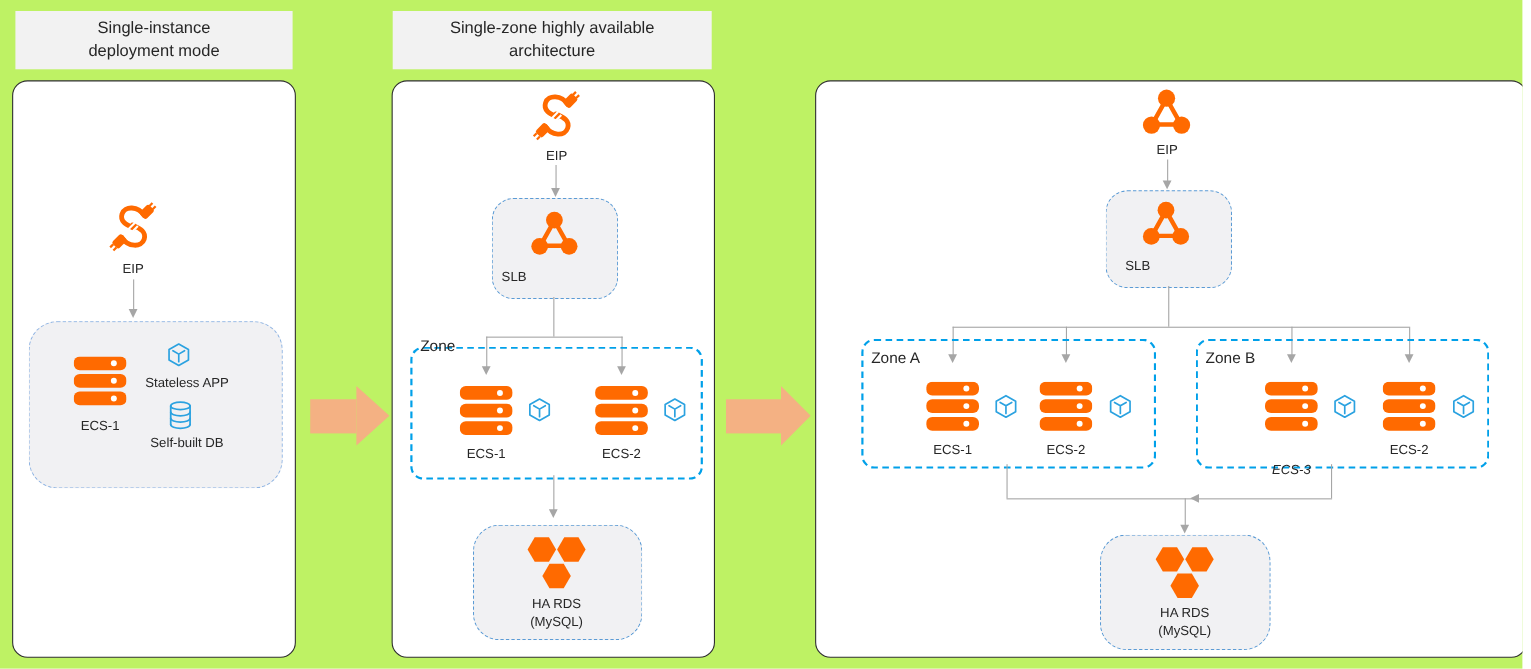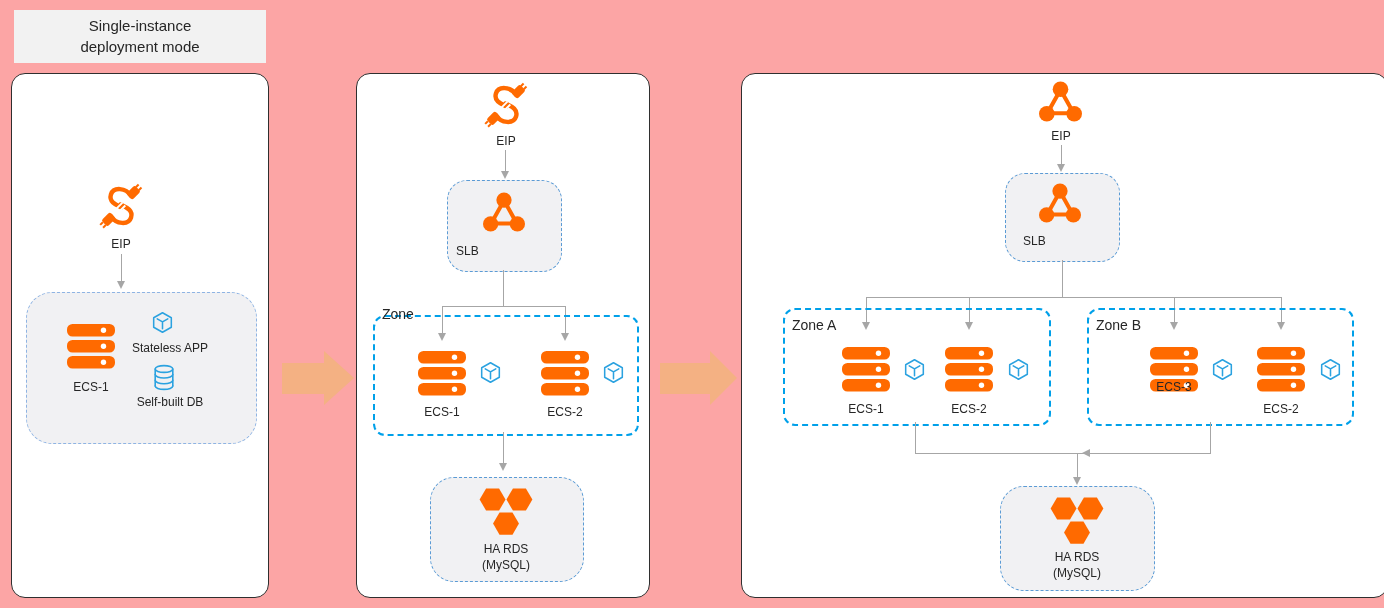--- a/index.html
+++ b/index.html
@@ -1,21 +1,21 @@
 <!DOCTYPE html>
 <html style="--orange: #FF6A00; --salmon: #F4B183; --header-bg: #F2F2F2; --panel-border: #2F2F2F; --box-fill: #F1F1F3; --box-border: #5B9BD5; --box-border-light: #8FB4E3; --zone-border: #00A0E9; --line: #A6A6A6; --cube-blue: #2BA2E0; --text: #262626;"><head>
 <meta charset="utf-8">
 <style>
   :root{
     --orange:#FF6A00; --salmon:#F4B183; --header-bg:#F2F2F2; --panel-border:#2F2F2F;
     --box-fill:#F1F1F3; --box-border:#5B9BD5; --box-border-light:#8FB4E3;
     --zone-border:#00A0E9; --line:#A6A6A6; --cube-blue:#2BA2E0; --text:#262626;
   }
   html,body{margin:0;padding:0;background:#fff;}
-  .canvas{position:relative;width:1384px;height:608px;background:#fca5a5;overflow:hidden;
+  .canvas{position:relative;width:1384px;height:608px;background:#bef264;overflow:hidden;
           font-family:"Liberation Sans",sans-serif;color:var(--text);}
   .hdr{position:absolute;background:var(--header-bg);display:flex;align-items:center;justify-content:center;
        text-align:center;font-size:15px;line-height:1.35;white-space:pre-line;}
   .panel{position:absolute;border:1px solid var(--panel-border);border-radius:14px;background:#fff;}
   .gbox{position:absolute;background:var(--box-fill);border:1px dashed var(--box-border);}
   .gbox.light{border-color:var(--box-border-light);}
   .zone{position:absolute;border:2px dashed var(--zone-border);border-radius:12px;background:transparent;}
   .lbl{position:absolute;font-size:12px;text-align:center;line-height:1.35;white-space:pre-line;}
   .lbl.left{text-align:left;}
   .zlbl{position:absolute;font-size:14px;}
@@ -85,20 +85,22 @@
       <path d="M31.5 13.5 L38.5 1.5 L52.5 1.5 L59.5 13.5 L52.5 25.5 L38.5 25.5 Z"></path>
       <path d="M17 39.5 L24 27.5 L38 27.5 L45 39.5 L38 51.5 L24 51.5 Z"></path>
     </g>
   </defs>
 </svg>
 
 <div class="canvas">
 
   <div class="hdr" style="left:14px;top:10px;width:252px;height:53px;">Single-instance
 deployment mode</div>
+  <div class="hdr" style="left:357px;top:10px;width:290px;height:53px;">Single-zone highly available
+architecture</div>
 
   <div class="panel" style="left:11px;top:73px;width:256px;height:523px;"></div>
   <div class="panel" style="left:356px;top:73px;width:292px;height:523px;"></div>
   <div class="panel" style="left:741px;top:73px;width:645px;height:523px;"></div>
 
   <div class="icon" style="left:98px;top:183px;width:46px;height:46px;">
     <svg viewBox="0 0 48 48">
         <use href="#ic-plug"></use>
       </svg>
   </div>
@@ -253,21 +255,21 @@
   <div class="icon" style="left:1150px;top:347px;width:48px;height:45px;">
     <svg viewBox="0 0 48 45">
         <use href="#ic-server"></use>
       </svg>
   </div>
   <div class="icon" style="left:1211px;top:358px;width:23px;height:23px;">
     <svg viewBox="0 0 24 24">
         <use href="#ic-cube"></use>
       </svg>
   </div>
-  <div class="lbl" style="left:1144px;top:379px;width:60px;">ECS-3</div>
+  <div class="lbl" style="left:1144px;top:419px;width:60px;font-style:italic;">ECS-3</div>
   <div class="icon" style="left:1257px;top:347px;width:48px;height:45px;">
     <svg viewBox="0 0 48 45">
         <use href="#ic-server"></use>
       </svg>
   </div>
   <div class="icon" style="left:1319px;top:358px;width:23px;height:23px;">
     <svg viewBox="0 0 24 24">
         <use href="#ic-cube"></use>
       </svg>
   </div>

